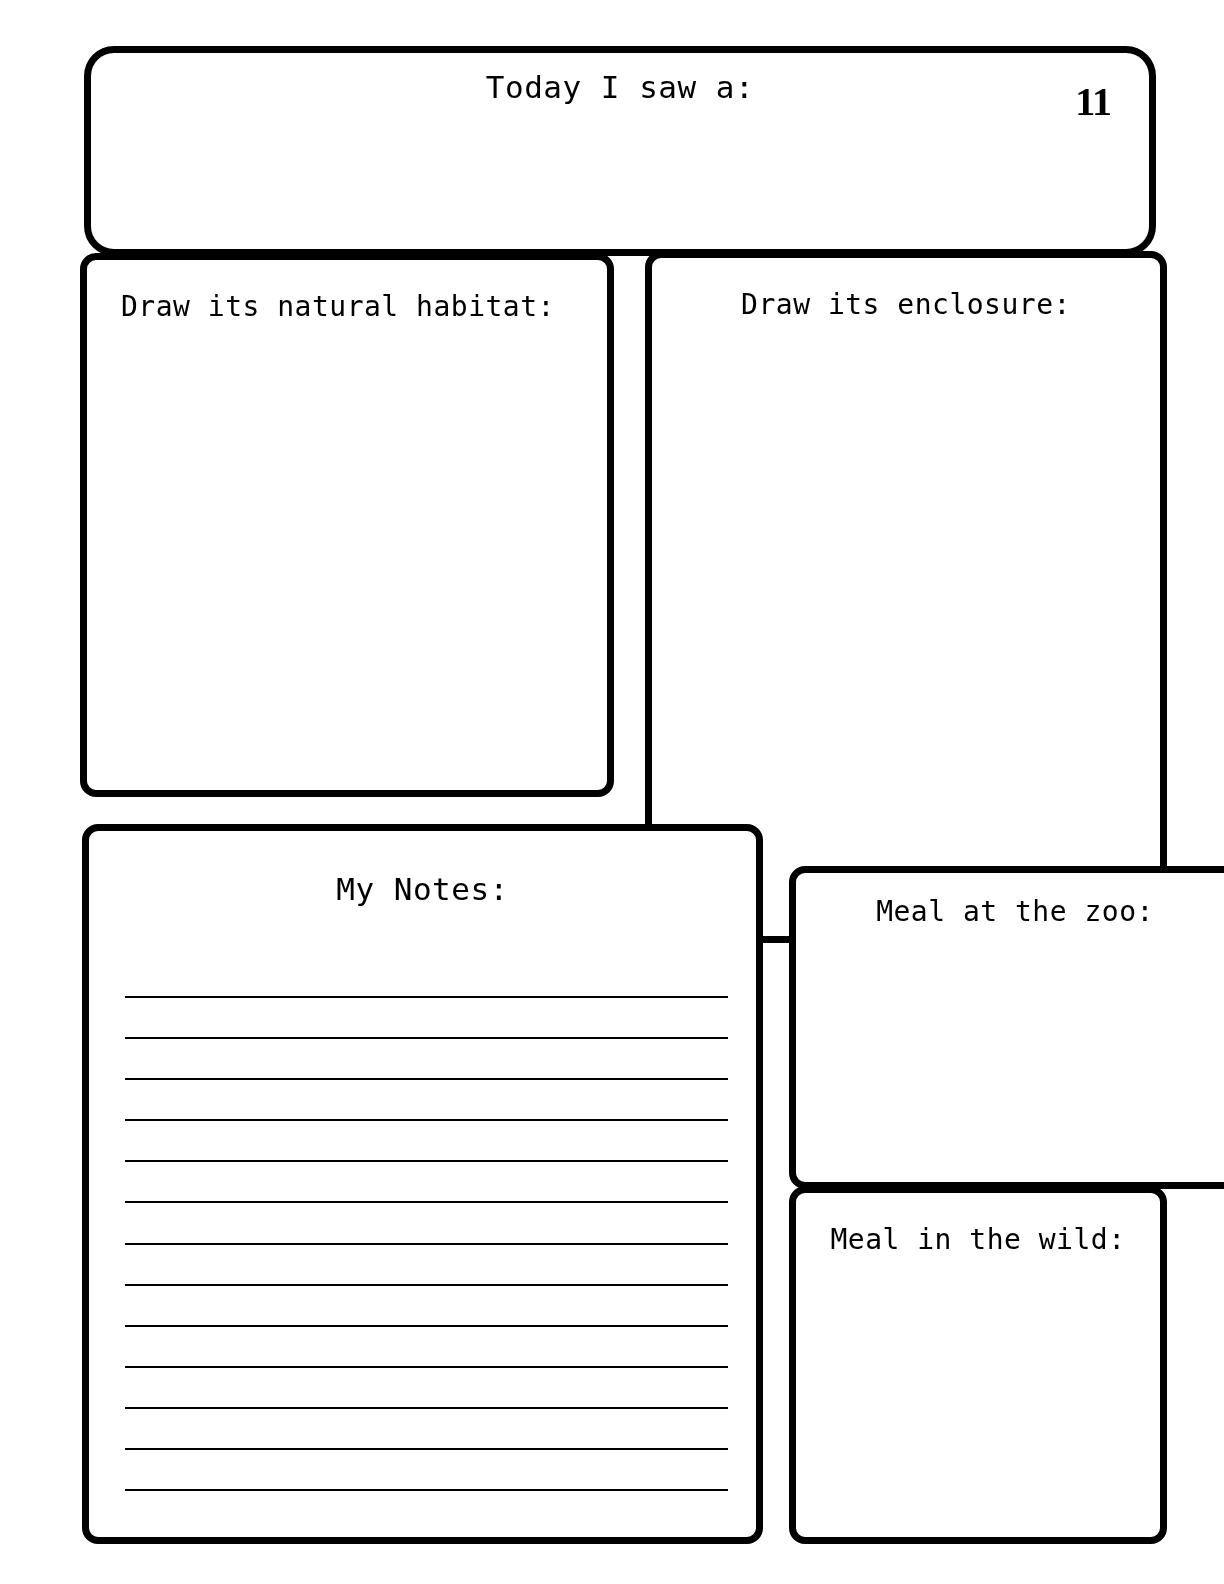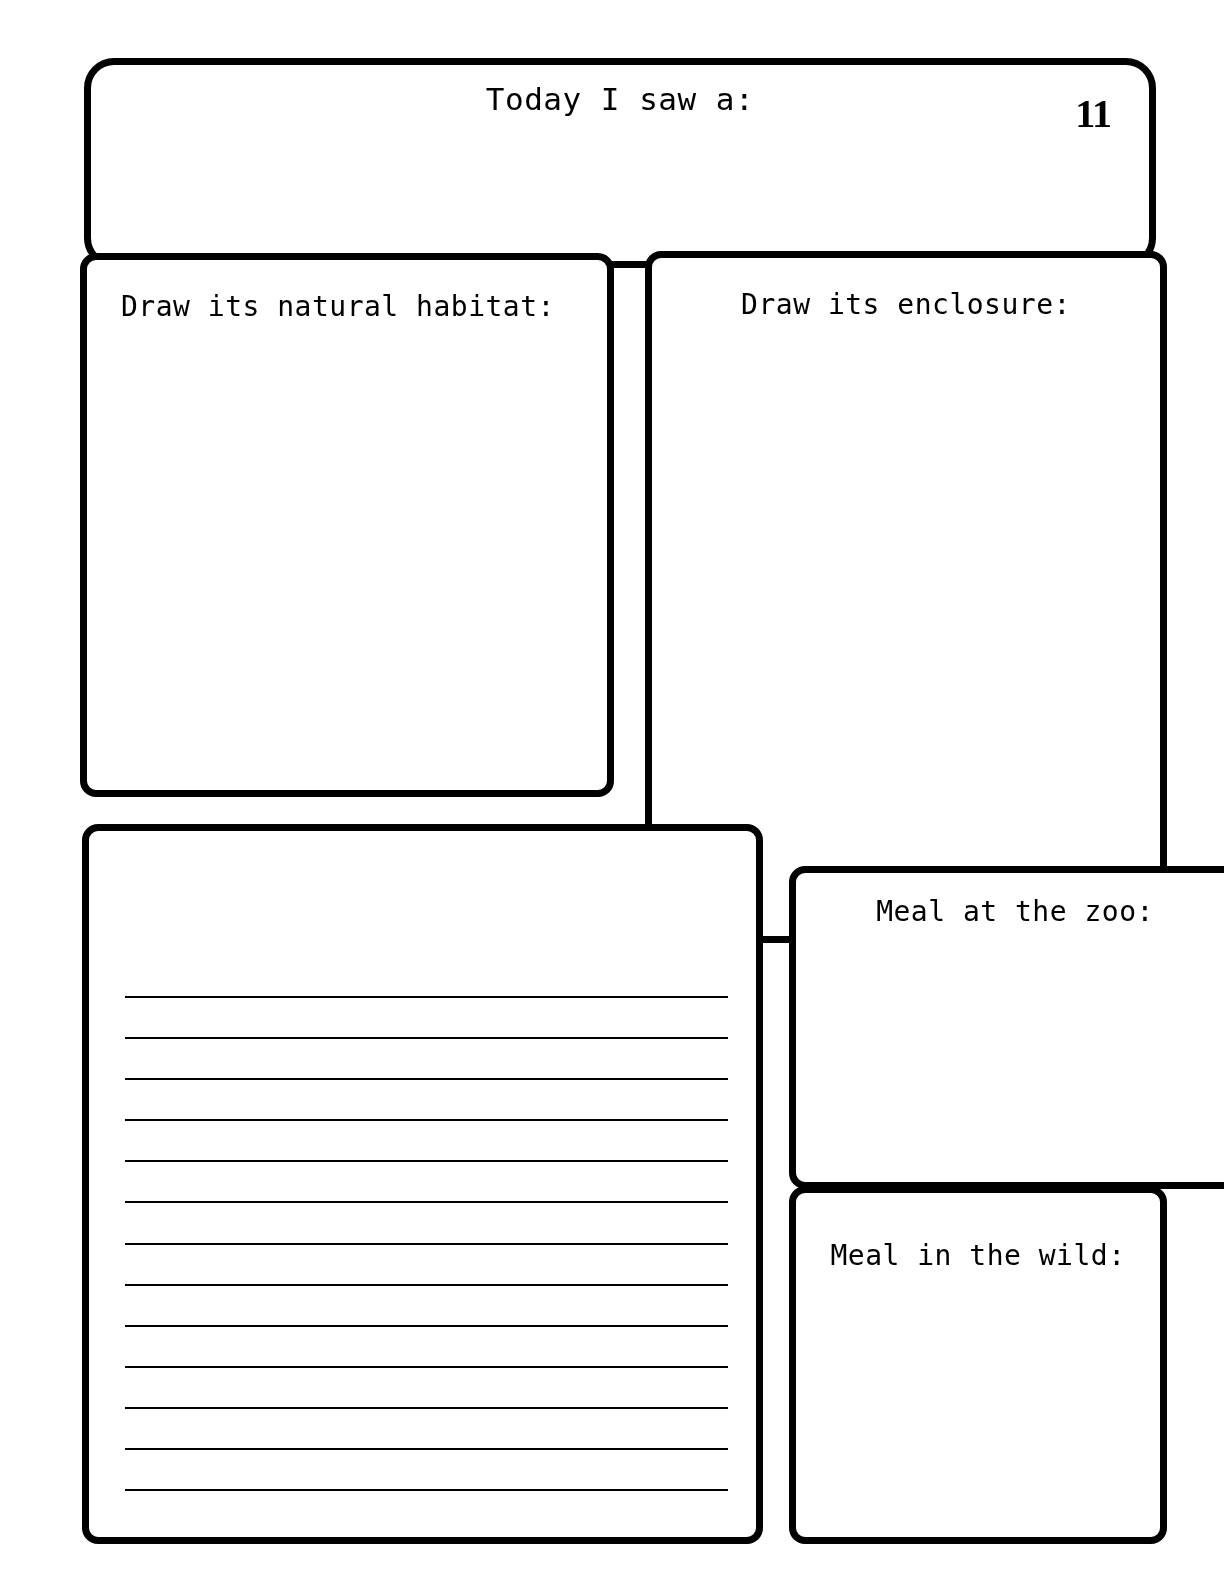--- a/index.html
+++ b/index.html
@@ -38,21 +38,20 @@
     white-space: nowrap;
   }
 
   
   #header-box {
     left: 84px;
     top: 46px;
     width: 1072px;
     height: 210px;
     border-radius: 30px;
-    margin-top: 12px;
   }
   #header-title {
     position: absolute;
     left: 0;
     right: 0;
     top: 16px;
     font-size: 31px;
   }
   #page-number {
     position: absolute;
@@ -146,21 +145,20 @@
     top: 1186px;
     width: 378px;
     height: 358px;
   }
   #meal-wild-title {
     position: absolute;
     left: 0;
     right: 0;
     top: 30px;
     font-size: 28px;
-    margin-top: 16px;
   }
 </style>
 </head>
 <body>
 
 <div class="page">
 
   <div class="box" id="header-box">
     <div class="box-title" id="header-title">Today I saw a:</div>
     <div id="page-number">11</div>
@@ -168,20 +166,21 @@
 
   <div class="box" id="habitat-box">
     <div class="box-title" id="habitat-title">Draw its natural habitat:</div>
   </div>
 
   <div class="box" id="enclosure-box">
     <div class="box-title" id="enclosure-title">Draw its enclosure:</div>
   </div>
 
   <div class="box" id="notes-box">
+    <div class="box-title" id="notes-title">My Notes:</div>
     <div id="notes-lines">
         <div class="note-line"></div>
         <div class="note-line"></div>
         <div class="note-line"></div>
         <div class="note-line"></div>
         <div class="note-line"></div>
         <div class="note-line"></div>
         <div class="note-line"></div>
         <div class="note-line"></div>
         <div class="note-line"></div>

